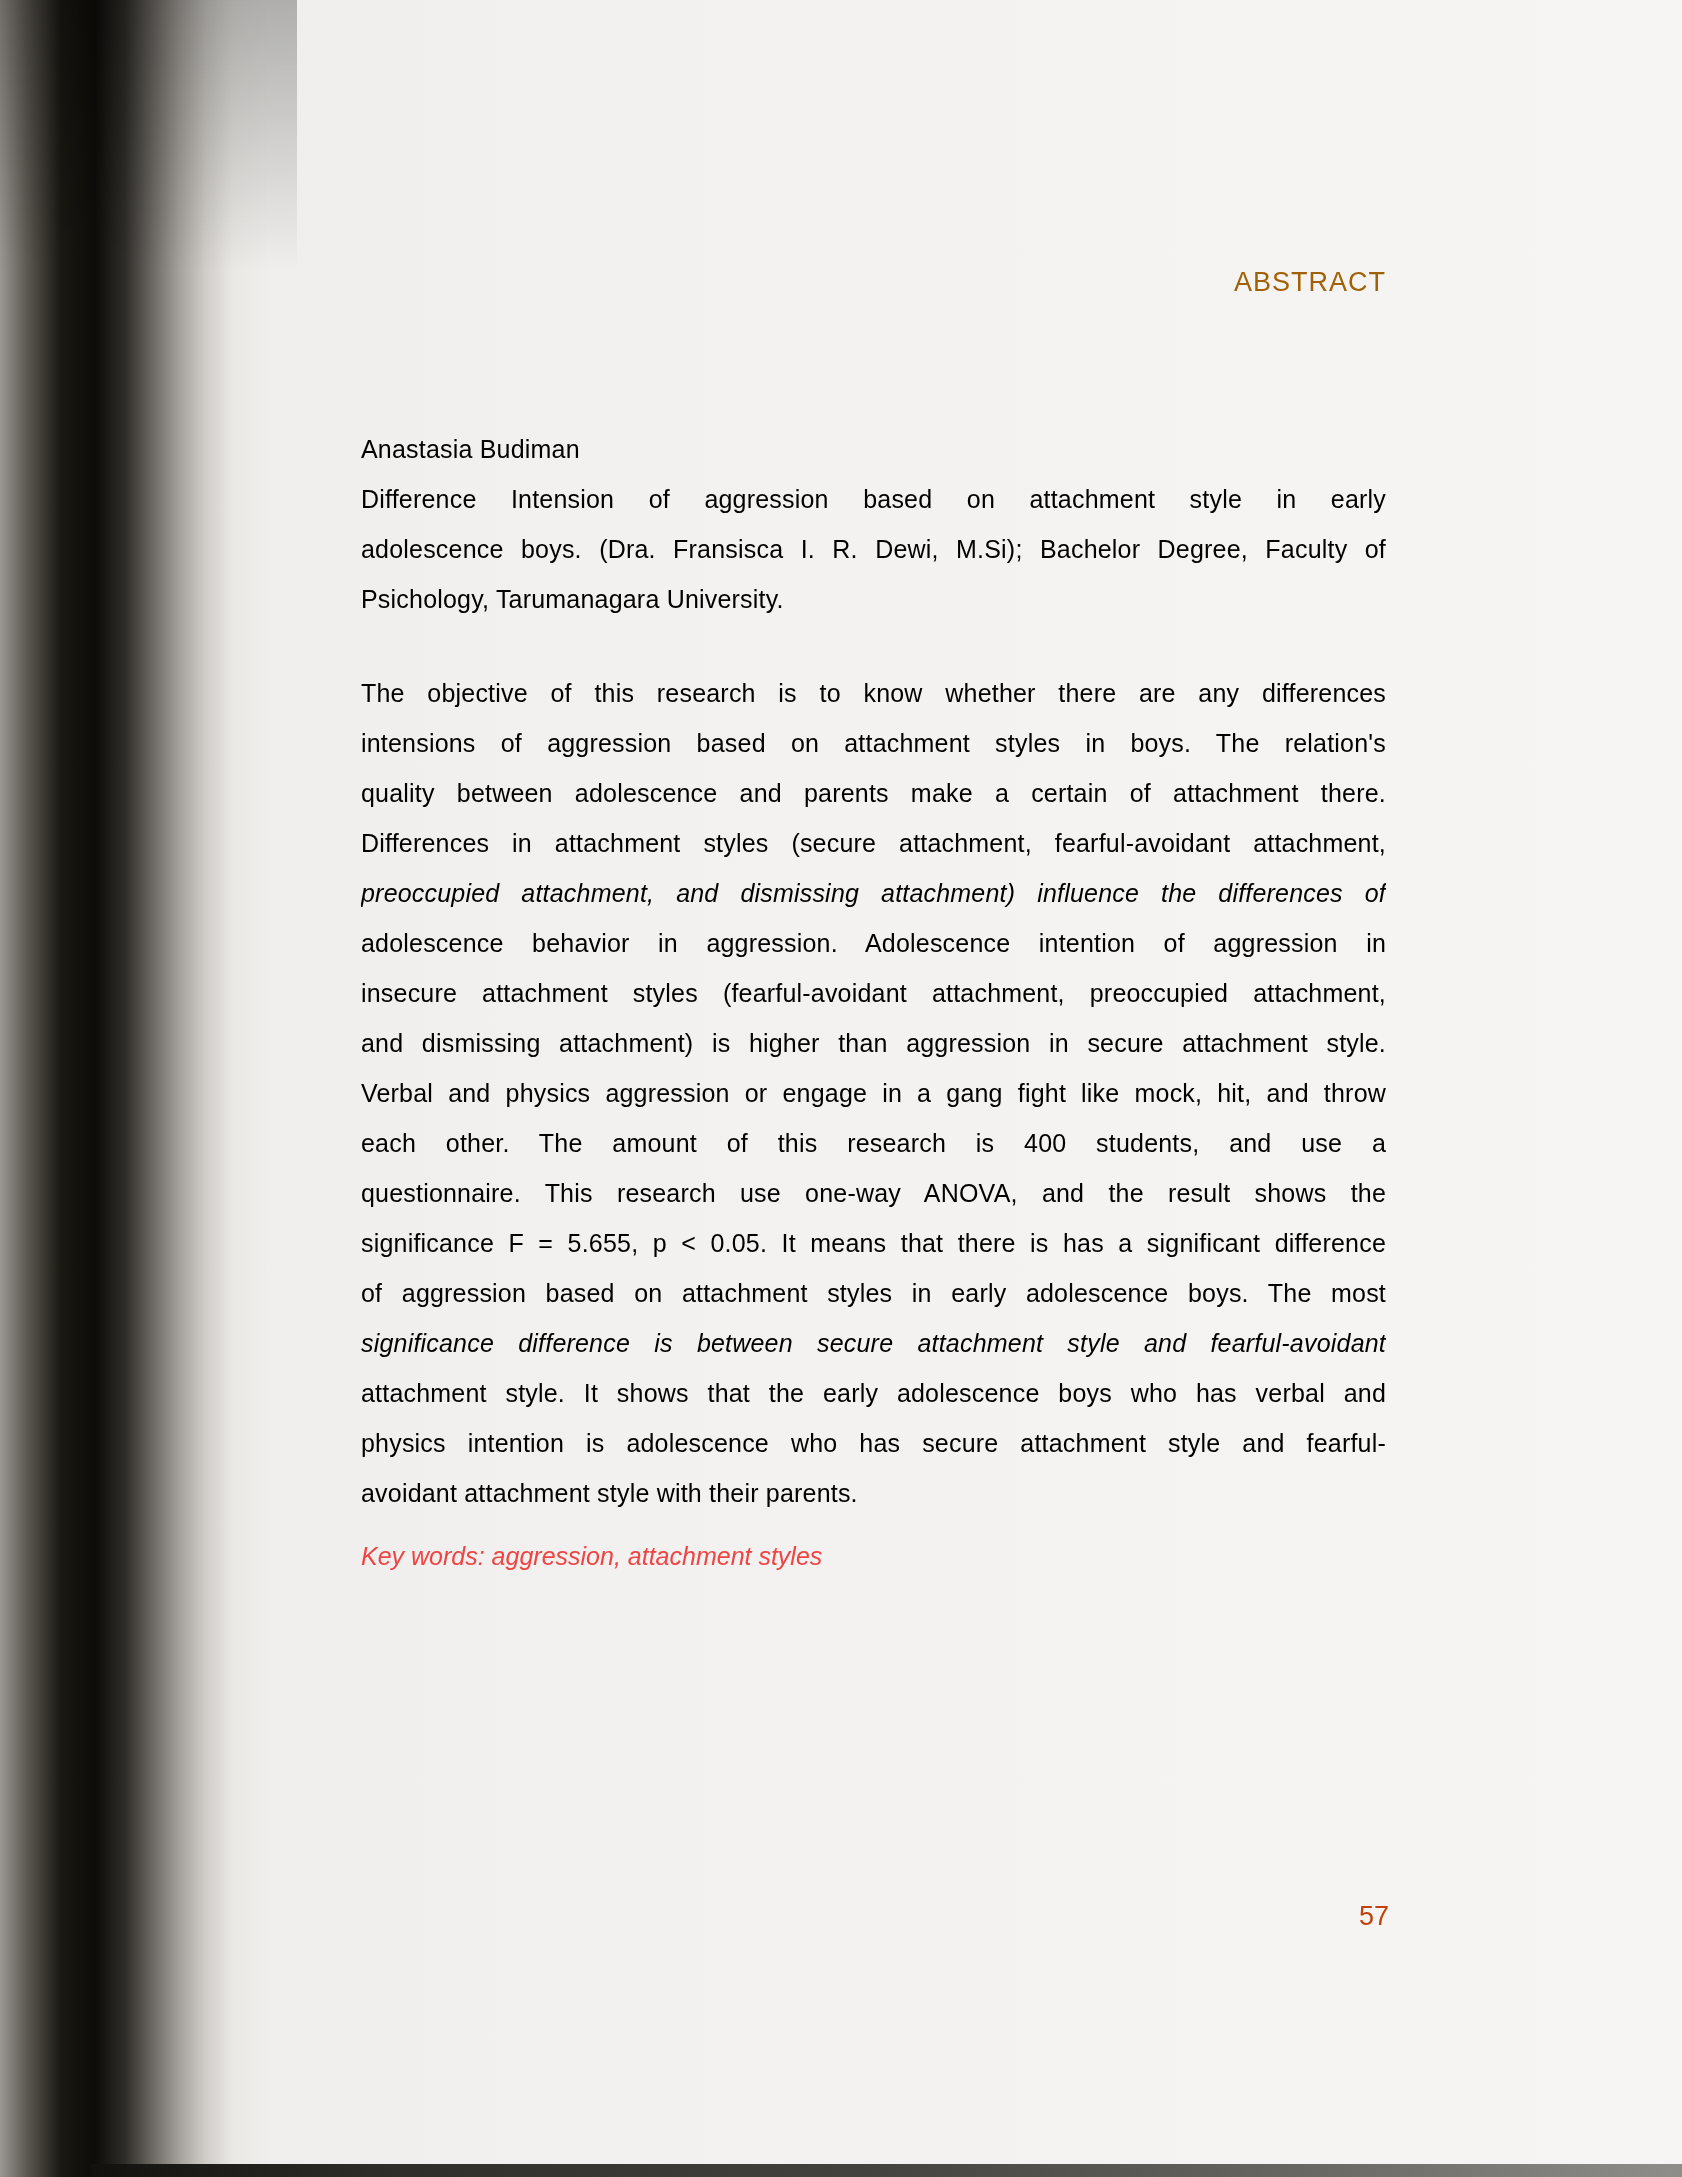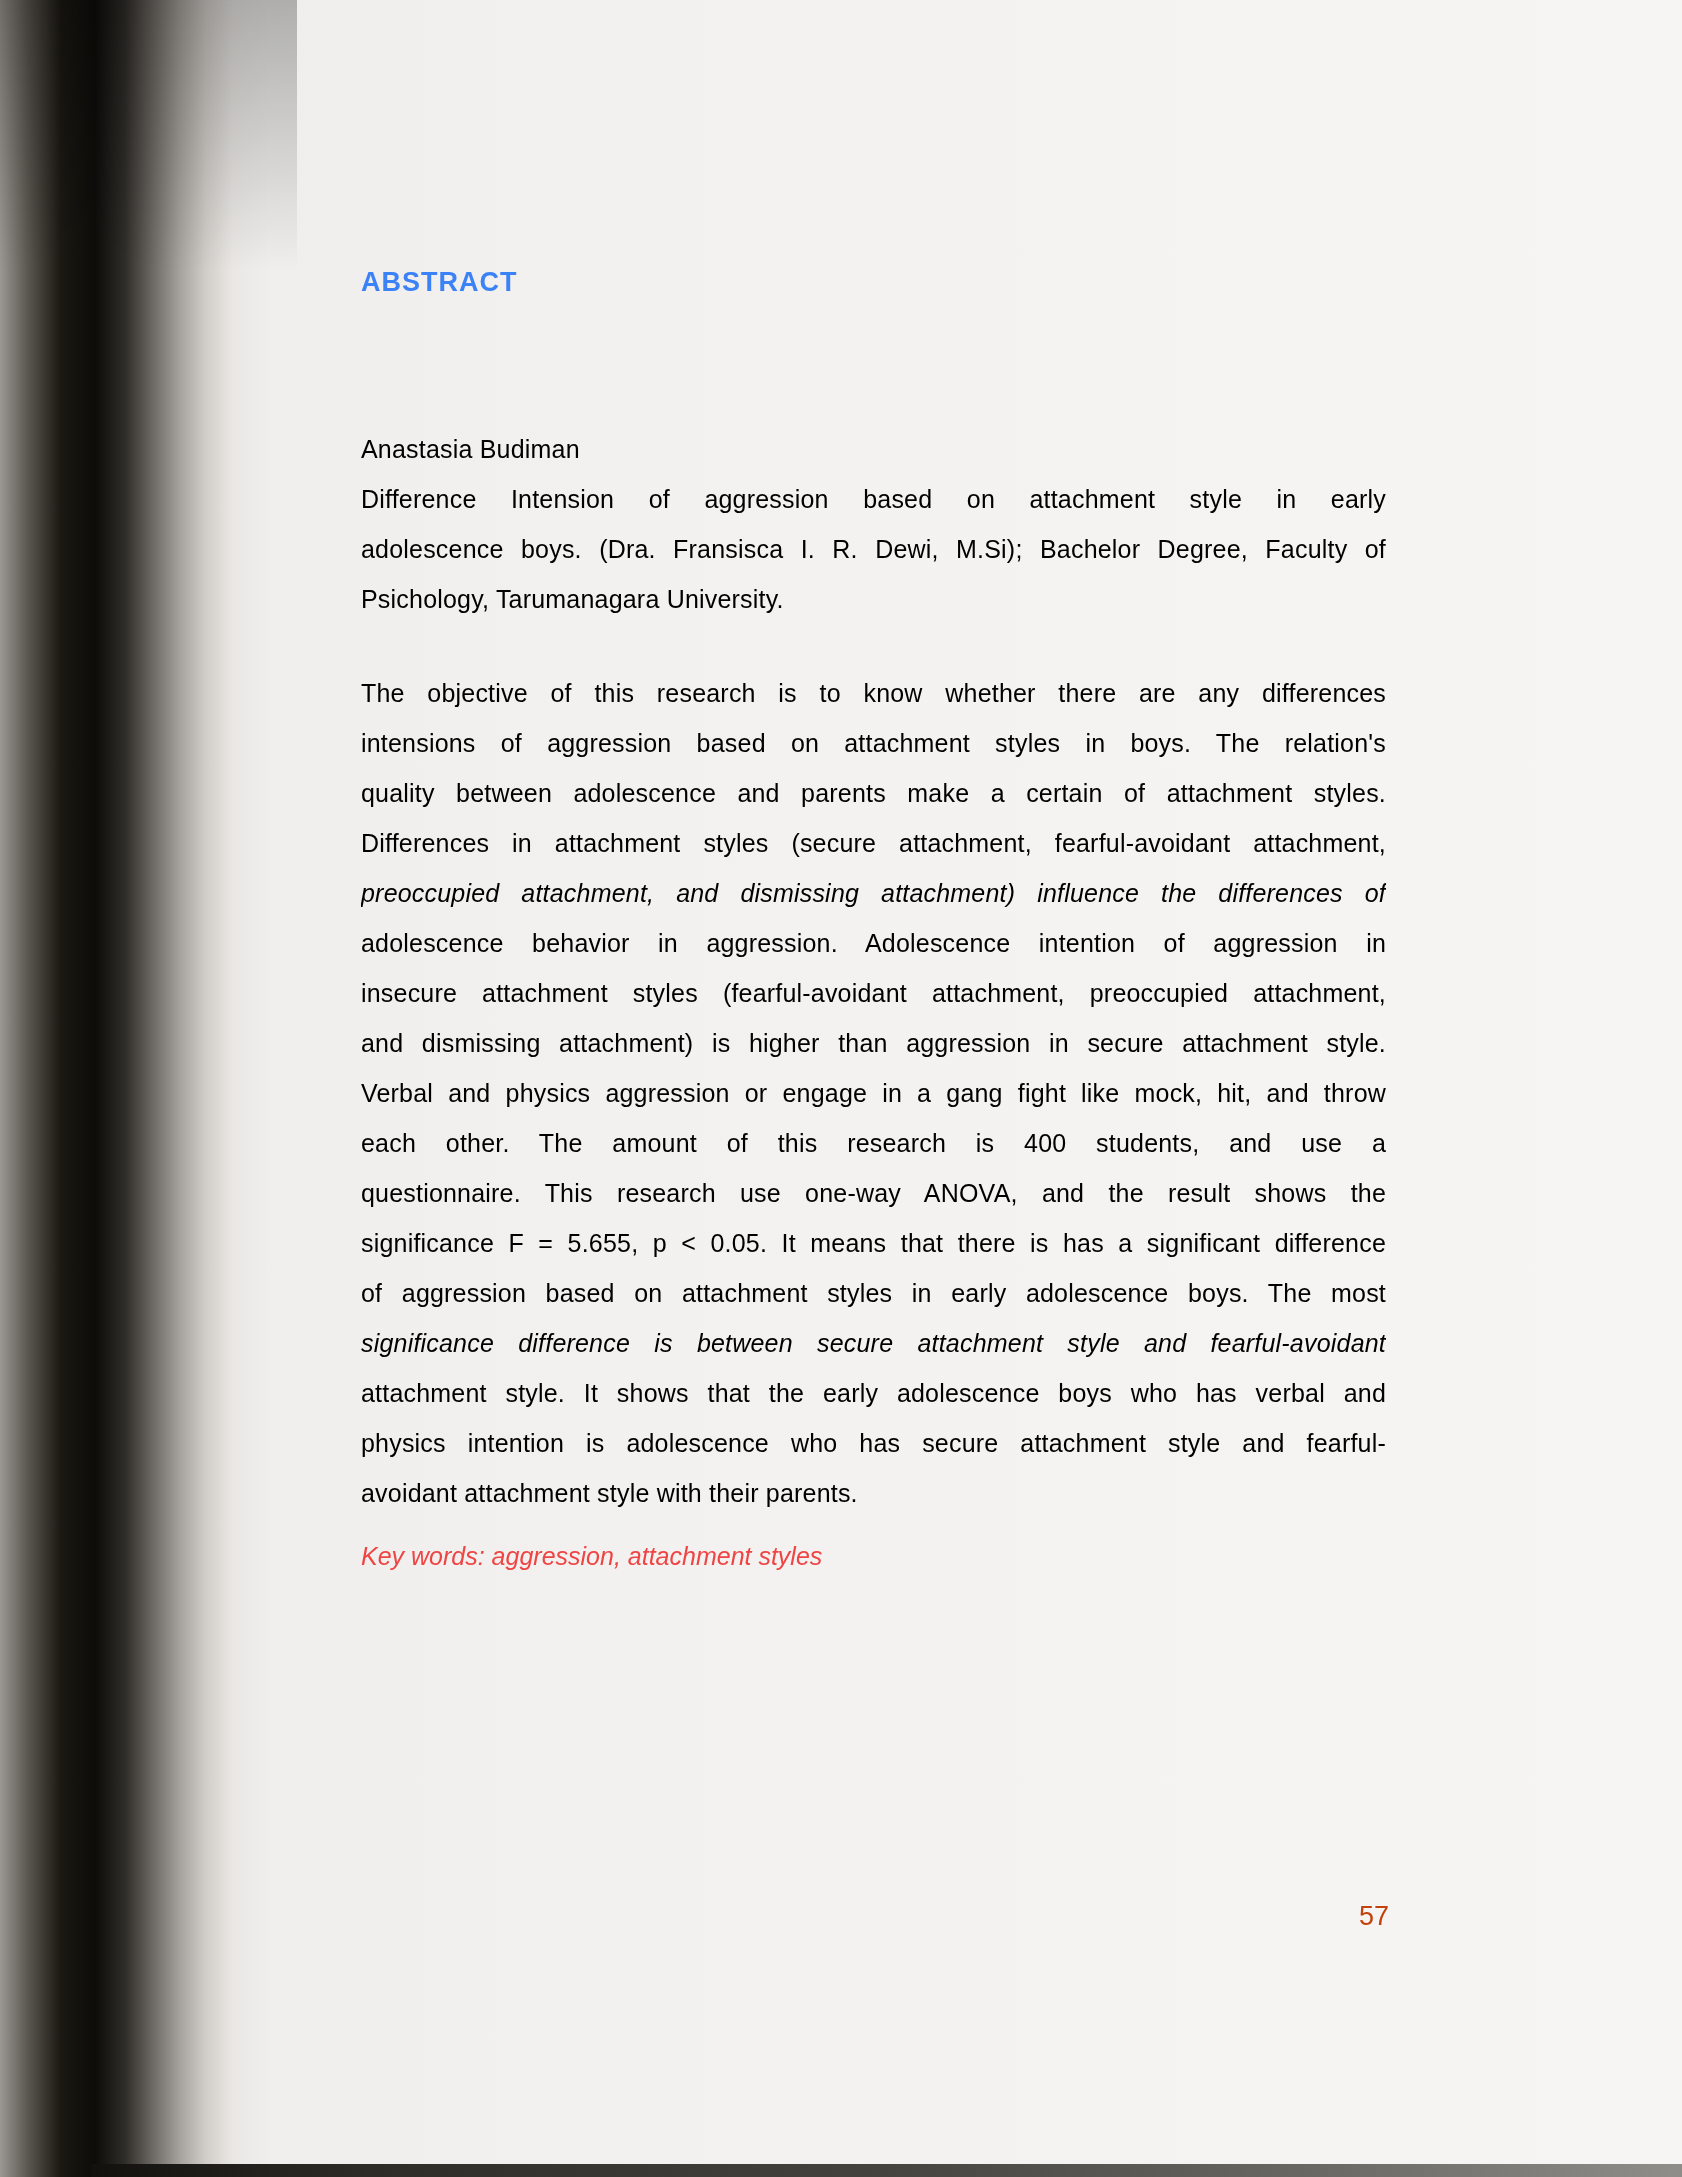--- a/index.html
+++ b/index.html
@@ -23,22 +23,22 @@
     background: linear-gradient(180deg, rgba(10,9,7,0.28), rgba(10,9,7,0) 85%);
     mix-blend-mode: multiply;
   }
   .bottom-edge {
     position: absolute; left: 91px; right: 0; bottom: 0; height: 13px;
     background: linear-gradient(90deg, #12110e 0px, #2e2c29 277px, #45433f 792px, #6b6965 1238px, #8f8d89 1584px);
   }
   .col { position: absolute; left: 361px; width: 1025px; }
   .page-title {
     top: 267px; margin: 0;
-    font-size: 27px; font-weight: bold; letter-spacing: 1px;
-    text-align: left; color: #3b82f6;
+    font-size: 27px; font-weight: normal; letter-spacing: 1px;
+    text-align: right; color: #a16207;
   }
   .ln {
     height: 50px; line-height: 50px;
     font-size: 25px; letter-spacing: 0.2px;
     overflow: hidden; color: #000000;
   }
   .j { text-align: justify; text-align-last: justify; }
   .i { font-style: italic; }
   .author-block { top: 424px; }
   .abstract-block { top: 668px; }
@@ -64,21 +64,21 @@
   <div class="col author-block">
     <div class="ln">Anastasia Budiman</div>
     <div class="ln j">Difference Intension of aggression based on attachment style in early</div>
     <div class="ln j">adolescence boys. (Dra. Fransisca I. R. Dewi, M.Si); Bachelor Degree, Faculty of</div>
     <div class="ln">Psichology, Tarumanagara University.</div>
   </div>
 
   <div class="col abstract-block">
     <div class="ln j">The objective of this research is to know whether there are any differences</div>
     <div class="ln j">intensions of aggression based on attachment styles in boys. The relation's</div>
-    <div class="ln j">quality between adolescence and parents make a certain of attachment styles.</div>
+    <div class="ln j">quality between adolescence and parents make a certain of attachment there.</div>
     <div class="ln j">Differences in attachment styles (secure attachment, fearful-avoidant attachment,</div>
     <div class="ln j i">preoccupied attachment, and dismissing attachment) influence the differences of</div>
     <div class="ln j">adolescence behavior in aggression. Adolescence intention of aggression in</div>
     <div class="ln j">insecure attachment styles (fearful-avoidant attachment, preoccupied attachment,</div>
     <div class="ln j">and dismissing attachment) is higher than aggression in secure attachment style.</div>
     <div class="ln j">Verbal and physics aggression or engage in a gang fight like mock, hit, and throw</div>
     <div class="ln j">each other. The amount of this research is 400 students, and use a</div>
     <div class="ln j">questionnaire. This research use one-way ANOVA, and the result shows the</div>
     <div class="ln j">significance F = 5.655, p &lt; 0.05. It means that there is has a significant difference</div>
     <div class="ln j">of aggression based on attachment styles in early adolescence boys. The most</div>

